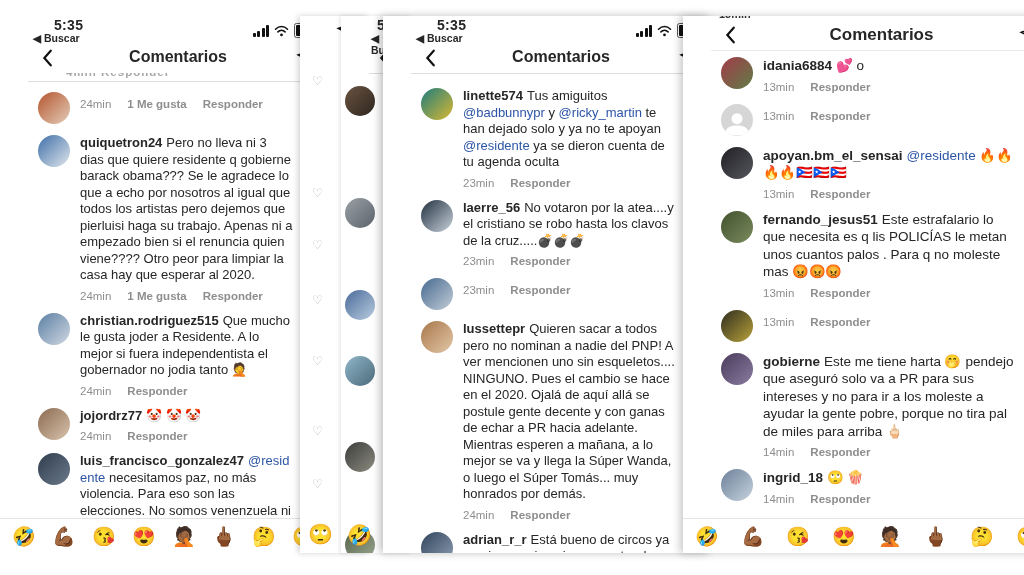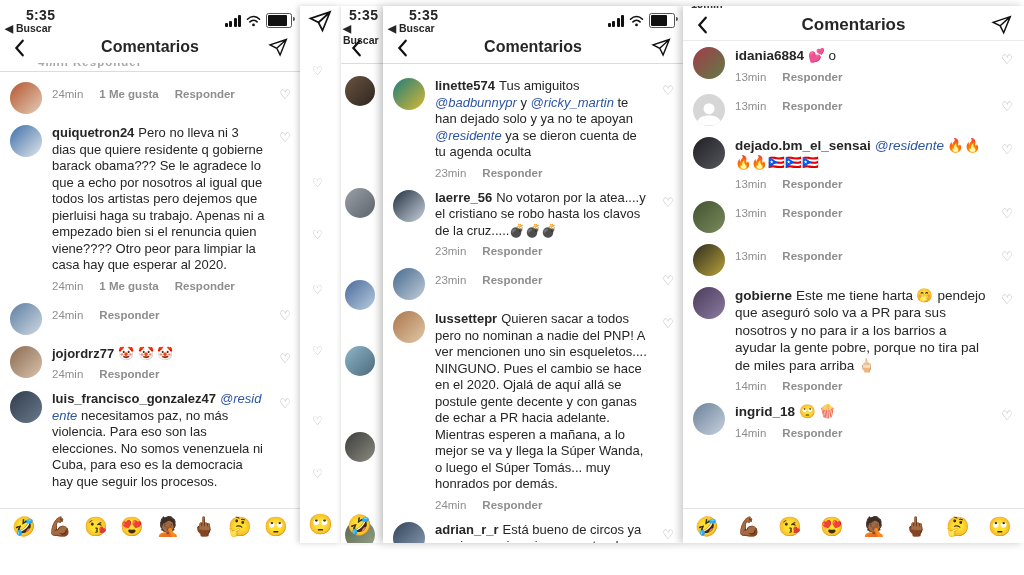--- a/index.html
+++ b/index.html
@@ -1,18 +1,18 @@
 <!DOCTYPE html>
 <html><head>
 <meta charset="utf-8">
 <style>
   html,body{margin:0;padding:0;background:#efefef;}
   #canvas{position:relative;width:1024px;height:575px;background:#fff;overflow:hidden;
           font-family:"Liberation Sans",sans-serif;color:#262626;}
-  .panel{position:absolute;top:6px;height:537px;background:#fff;overflow:hidden;}
+  .panel{position:absolute;top:16px;height:537px;background:#fff;overflow:hidden;padding-left:28px;}
   #p1{left:0;width:300px;z-index:1;}
   #s1{left:300px;width:41px;z-index:2;box-shadow:-2px 0 6px rgba(0,0,0,.18);}
   #s2{left:341px;width:42px;z-index:3;box-shadow:-1px 0 4px rgba(0,0,0,.12);}
   #p2{left:383px;width:300px;z-index:4;box-shadow:-3px 0 8px rgba(0,0,0,.25);}
   #p3{left:683px;width:341px;z-index:5;box-shadow:-3px 0 8px rgba(0,0,0,.22);}
 
   
   .statusbar{position:relative;height:28px;}
   .st-time{position:absolute;left:26px;top:1px;font-size:14px;font-weight:bold;letter-spacing:.3px;}
   .st-back{position:absolute;left:5px;top:16px;font-size:10.5px;font-weight:bold;}
@@ -33,21 +33,21 @@
 
   
   .clist{padding:10px 6px 0 10px;}
   .crow{display:flex;gap:10px;margin-bottom:11px;}
   .avatar{flex:0 0 32px;width:32px;height:32px;border-radius:50%;}
   .avatar.default{background:#d6d6d6;overflow:hidden;display:flex;align-items:flex-end;justify-content:center;}
   .cbody{flex:1;min-width:0;}
   .ctext{font-size:13px;line-height:16.5px;word-wrap:break-word;}
   #p3 .ctext{font-size:13.5px;line-height:17.5px;}
   .cuser{font-weight:bold;margin-right:4px;}
-  .mention{color:#2d55a5;font-style:italic;}
+  .mention{color:#2d55a5;}
   .cmeta{margin-top:6px;font-size:11.5px;color:#8e8e8e;display:flex;gap:16px;}
   .mlikes,.mreply{font-weight:bold;cursor:pointer;}
   .heart{flex:0 0 18px;text-align:center;color:#b3b3b3;font-size:13px;margin-top:5px;cursor:pointer;}
 
   .partial-row{height:8px;overflow:hidden;margin-left:38px;}
   .partial-row span{display:block;margin-top:-7px;font-size:11.5px;color:#a8a8a8;font-weight:bold;letter-spacing:1px;}
   .top-frag{height:5px;overflow:hidden;margin-left:8px;}
   .top-frag span{display:block;margin-top:-8px;font-size:11px;font-weight:bold;color:#333;}
 
   
@@ -137,20 +137,21 @@
               <span class="mtime">24min</span>
               <span class="mlikes">1 Me gusta</span>
               <span class="mreply">Responder</span>
             </div>
           </div>
           <span class="heart">♡</span>
         </div>
         <div class="crow">
           <div class="avatar" style="background: linear-gradient(135deg, rgb(92, 127, 163) 0%, rgb(207, 216, 226) 100%);"></div>
           <div class="cbody">
+            <div class="ctext"><span class="cuser">christian.rodriguez515</span><span>Que mucho le gusta joder a Residente. A lo mejor si fuera independentista el gobernador no jodia tanto 🤦</span></div>
             <div class="cmeta">
               <span class="mtime">24min</span>
               <span class="mreply">Responder</span>
             </div>
           </div>
           <span class="heart">♡</span>
         </div>
         <div class="crow">
           <div class="avatar" style="background: linear-gradient(135deg, rgb(138, 106, 79) 0%, rgb(217, 195, 174) 100%);"></div>
           <div class="cbody">
@@ -354,52 +355,53 @@
             <div class="cmeta">
               <span class="mtime">13min</span>
               <span class="mreply">Responder</span>
             </div>
           </div>
           <span class="heart">♡</span>
         </div>
         <div class="crow">
           <div class="avatar" style="background: linear-gradient(135deg, rgb(31, 31, 36) 0%, rgb(86, 86, 94) 100%);"></div>
           <div class="cbody">
-            <div class="ctext"><span class="cuser">dejado.bm_el_sensai</span><span class="mention">@residente</span><span> 🔥🔥🔥🔥🇵🇷🇵🇷🇵🇷</span></div>
+            <div class="ctext"><span class="cuser">apoyan.bm_el_sensai</span><span class="mention">@residente</span><span> 🔥🔥🔥🔥🇵🇷🇵🇷🇵🇷</span></div>
             <div class="cmeta">
               <span class="mtime">13min</span>
               <span class="mreply">Responder</span>
             </div>
           </div>
           <span class="heart">♡</span>
         </div>
         <div class="crow">
           <div class="avatar" style="background: linear-gradient(135deg, rgb(65, 82, 47) 0%, rgb(123, 138, 93) 100%);"></div>
           <div class="cbody">
+            <div class="ctext"><span class="cuser">fernando_jesus51</span><span>Este estrafalario lo que necesita es q lis POLICÍAS le metan unos cuantos palos . Para q no moleste mas 😡😡😡</span></div>
             <div class="cmeta">
               <span class="mtime">13min</span>
               <span class="mreply">Responder</span>
             </div>
           </div>
           <span class="heart">♡</span>
         </div>
         <div class="crow">
           <div class="avatar" style="background: linear-gradient(135deg, rgb(46, 44, 31) 0%, rgb(184, 162, 58) 100%);"></div>
           <div class="cbody">
             <div class="cmeta">
               <span class="mtime">13min</span>
               <span class="mreply">Responder</span>
             </div>
           </div>
           <span class="heart">♡</span>
         </div>
         <div class="crow">
           <div class="avatar" style="background: linear-gradient(135deg, rgb(74, 60, 92) 0%, rgb(138, 123, 160) 100%);"></div>
           <div class="cbody">
-            <div class="ctext"><span class="cuser">gobierne</span><span>Este me tiene harta 🤭 pendejo que aseguró solo va a PR para sus nosotros y no para ir a los barrios a ayudar la gente pobre, porque no tira pal de miles para arriba 🖕🏻</span></div>
+            <div class="ctext"><span class="cuser">gobierne</span><span>Este me tiene harta 🤭 pendejo que aseguró solo va a PR para sus intereses y no para ir a los moleste a ayudar la gente pobre, porque no tira pal de miles para arriba 🖕🏻</span></div>
             <div class="cmeta">
               <span class="mtime">14min</span>
               <span class="mreply">Responder</span>
             </div>
           </div>
           <span class="heart">♡</span>
         </div>
         <div class="crow">
           <div class="avatar" style="background: linear-gradient(135deg, rgb(109, 129, 154) 0%, rgb(198, 210, 222) 100%);"></div>
           <div class="cbody">

